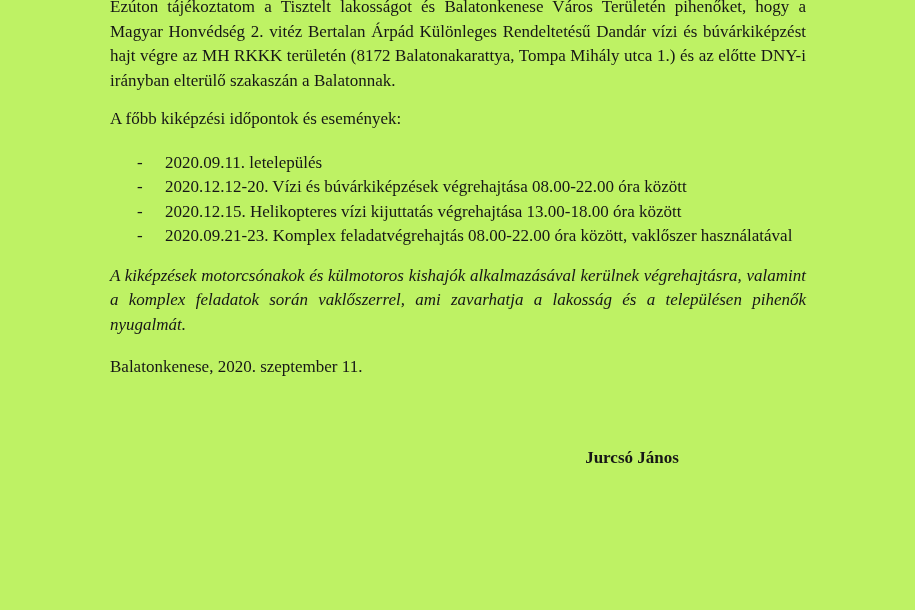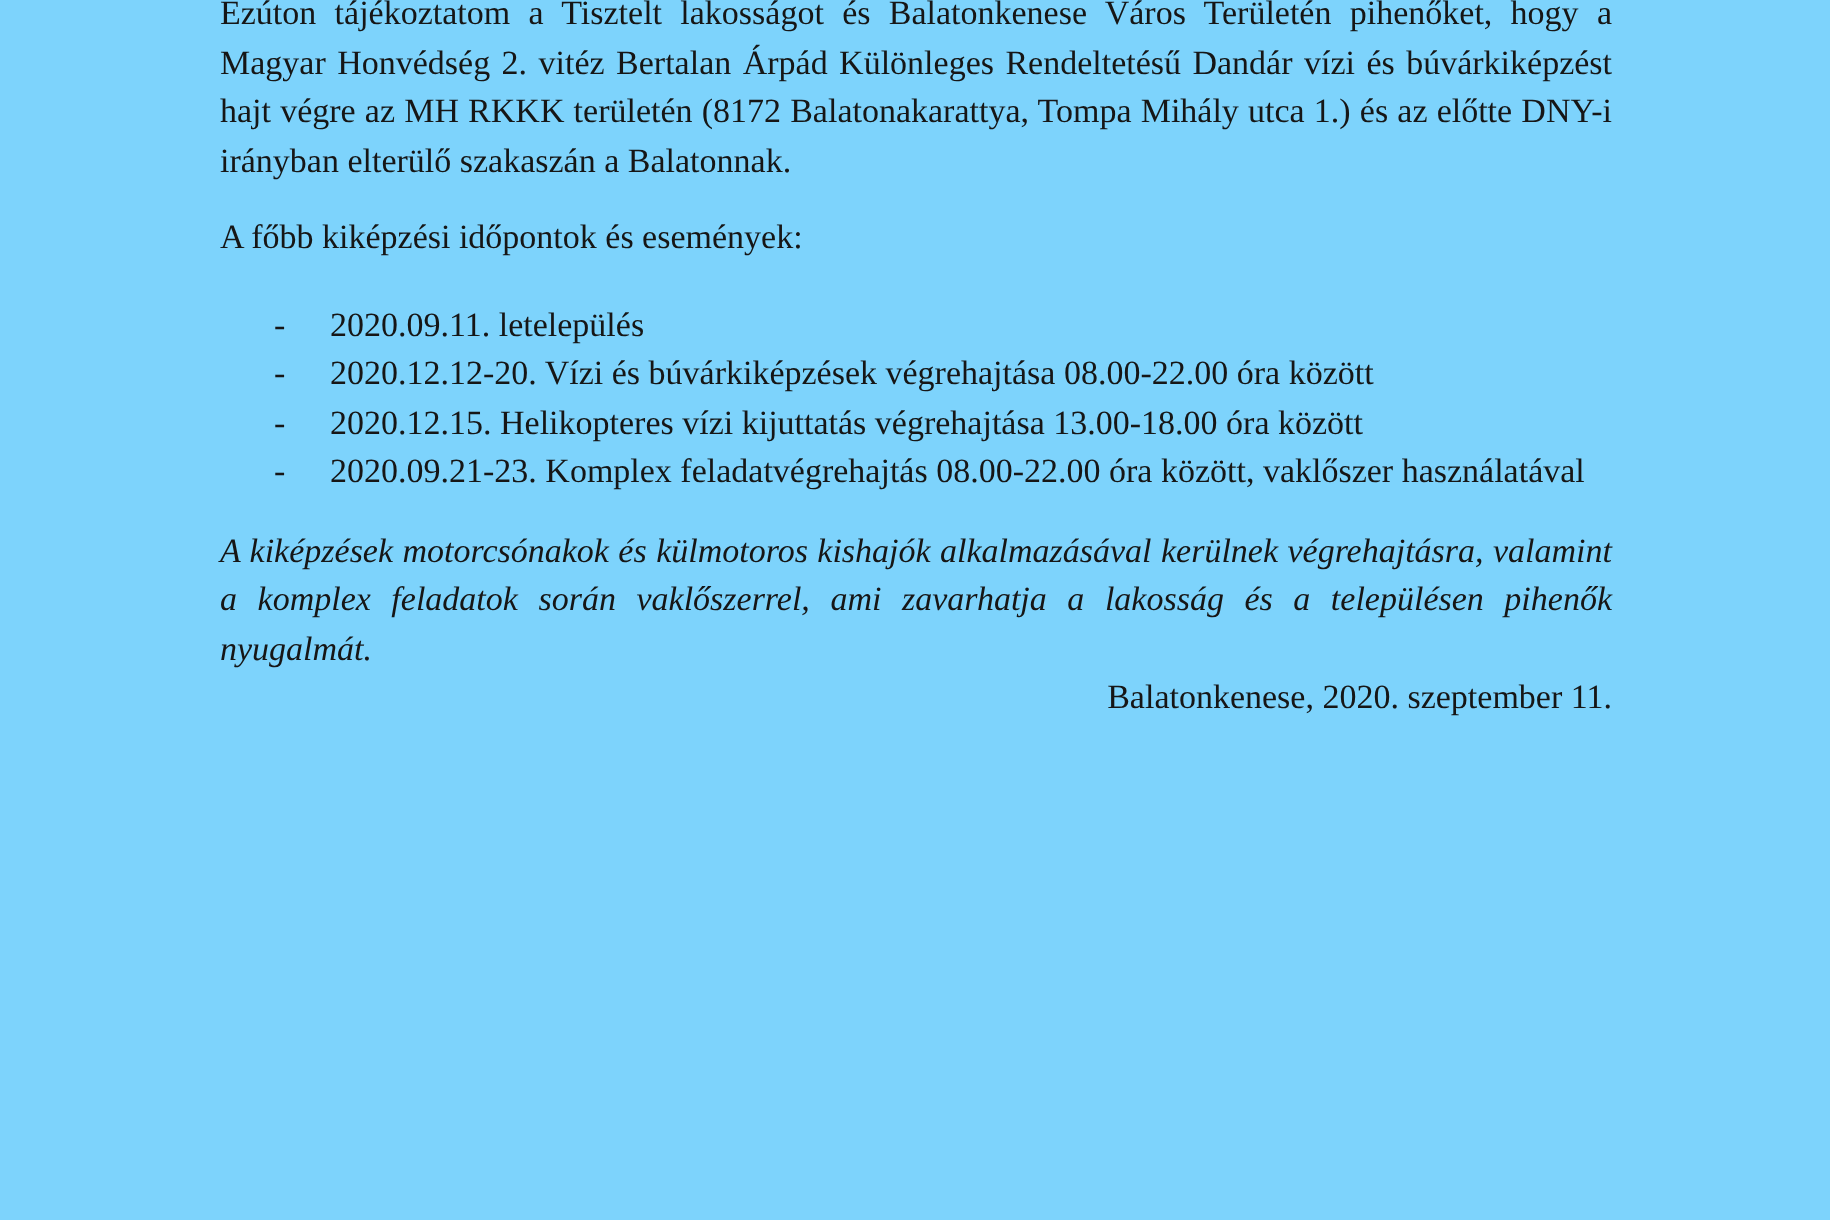--- a/index.html
+++ b/index.html
@@ -3,21 +3,21 @@
 <meta charset="utf-8">
 <style>
   * { margin: 0; padding: 0; box-sizing: border-box; }
   html, body {
     background: #ffffff;
   }
   .page {
     position: relative;
     width: 915px;
     height: 610px;
-    background: #7dd3fc;
+    background: #bef264;
     overflow: hidden;
     font-family: "Liberation Serif", "DejaVu Serif", serif;
     font-size: 17px;
     line-height: 24.5px;
     color: #161616;
   }
   .content {
     position: absolute;
     left: 110px;
     top: -5px;
@@ -41,21 +41,21 @@
   }
   .bullet-text {
     flex: 1 1 auto;
     text-align: justify;
   }
   .para2 {
     margin-top: 15px;
     font-style: italic;
   }
   .dateline {
-    text-align: right;
+    margin-top: 18px;
   }
   .signature {
     margin-top: 66px;
     margin-left: 432px;
     width: 180px;
     text-align: center;
   }
   .signature-name {
     font-weight: bold;
   }
@@ -87,16 +87,17 @@
         <span class="bullet-dash">-</span>
         <span class="bullet-text">2020.09.21-23. Komplex feladatvégrehajtás 08.00-22.00 óra között, vaklőszer használatával</span>
       </div>
     </div>
 
     <div class="para para2">A kiképzések motorcsónakok és külmotoros kishajók alkalmazásával kerülnek végrehajtásra, valamint a komplex feladatok során vaklőszerrel, ami zavarhatja a lakosság és a településen pihenők nyugalmát.</div>
 
     <div class="dateline">Balatonkenese, 2020. szeptember 11.</div>
 
     <div class="signature">
+      <div class="signature-name">Jurcsó János</div>
     </div>
 
   </div>
 </div>
 
 </body></html>

